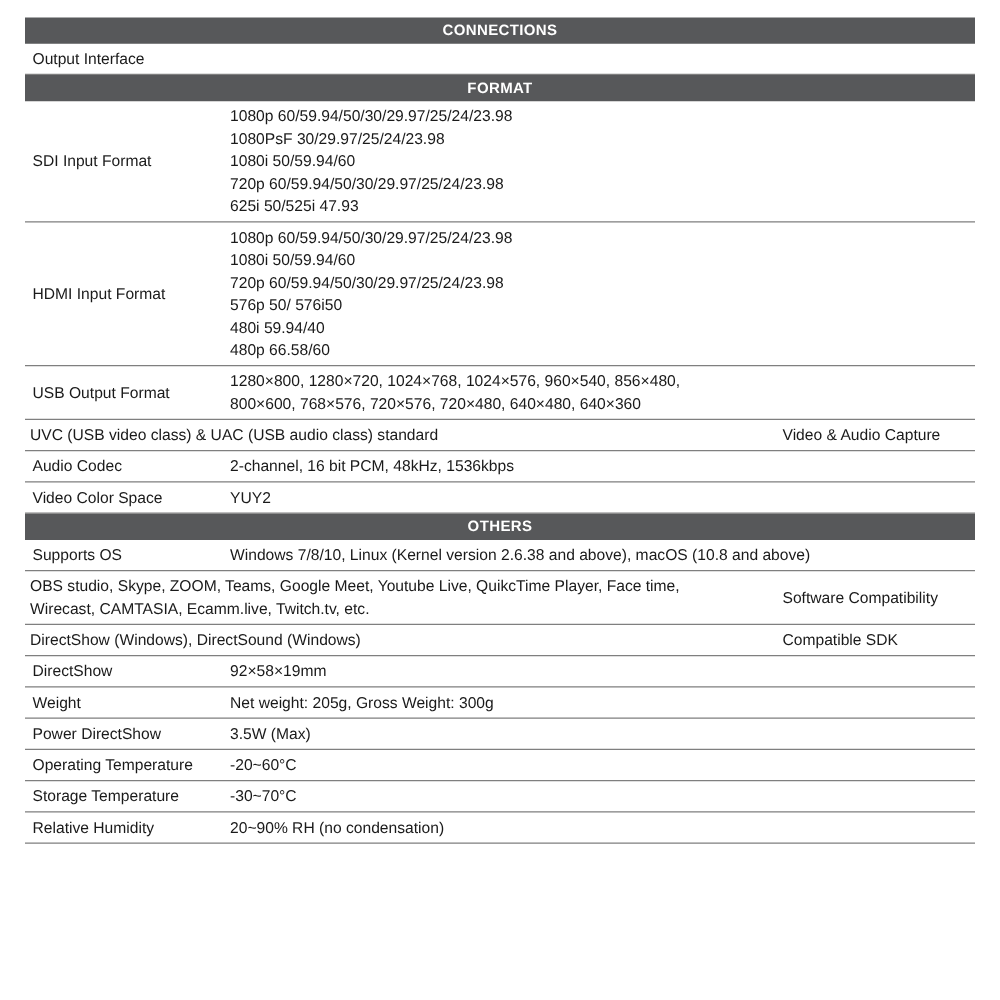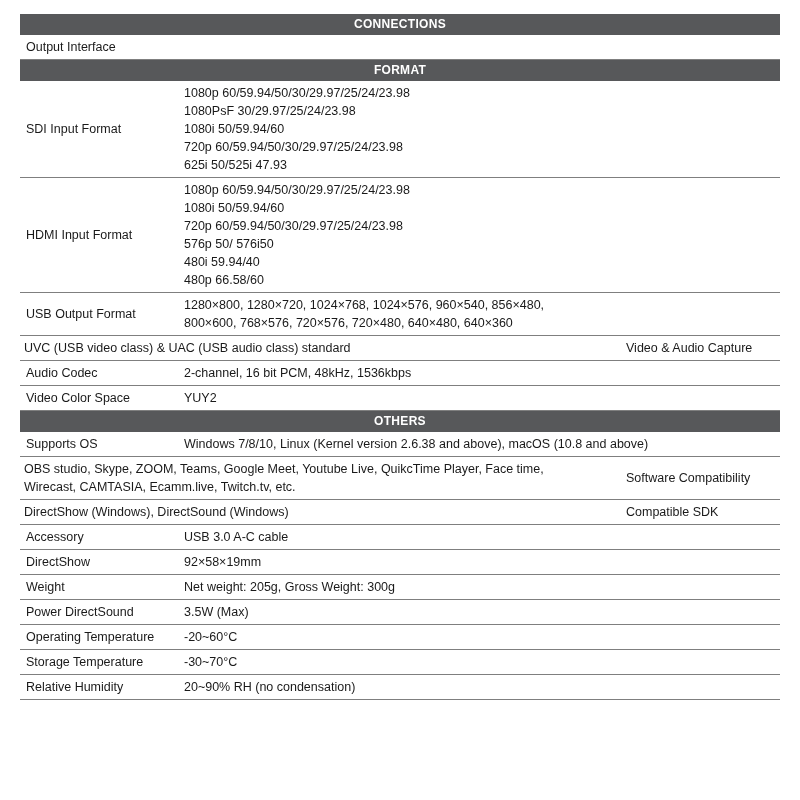--- a/index.html
+++ b/index.html
@@ -124,39 +124,33 @@
         </div>
         <div class="cell label">Software Compatibility</div>
       </div>
       <div class="spec-row">
         <div class="cell value">
           <div class="line">DirectShow (Windows), DirectSound (Windows)</div>
         </div>
         <div class="cell label">Compatible SDK</div>
       </div>
       <div class="spec-row">
-        <div class="cell label">Accessory</div>
-        <div class="cell value">
-          <div class="line">USB 3.0 A-C cable</div>
-        </div>
-      </div>
-      <div class="spec-row">
         <div class="cell label">DirectShow</div>
         <div class="cell value">
           <div class="line">92×58×19mm</div>
         </div>
       </div>
       <div class="spec-row">
         <div class="cell label">Weight</div>
         <div class="cell value">
           <div class="line">Net weight: 205g, Gross Weight: 300g</div>
         </div>
       </div>
       <div class="spec-row">
-        <div class="cell label">Power DirectSound</div>
+        <div class="cell label">Power DirectShow</div>
         <div class="cell value">
           <div class="line">3.5W (Max)</div>
         </div>
       </div>
       <div class="spec-row">
         <div class="cell label">Operating Temperature</div>
         <div class="cell value">
           <div class="line">-20~60°C</div>
         </div>
       </div>

